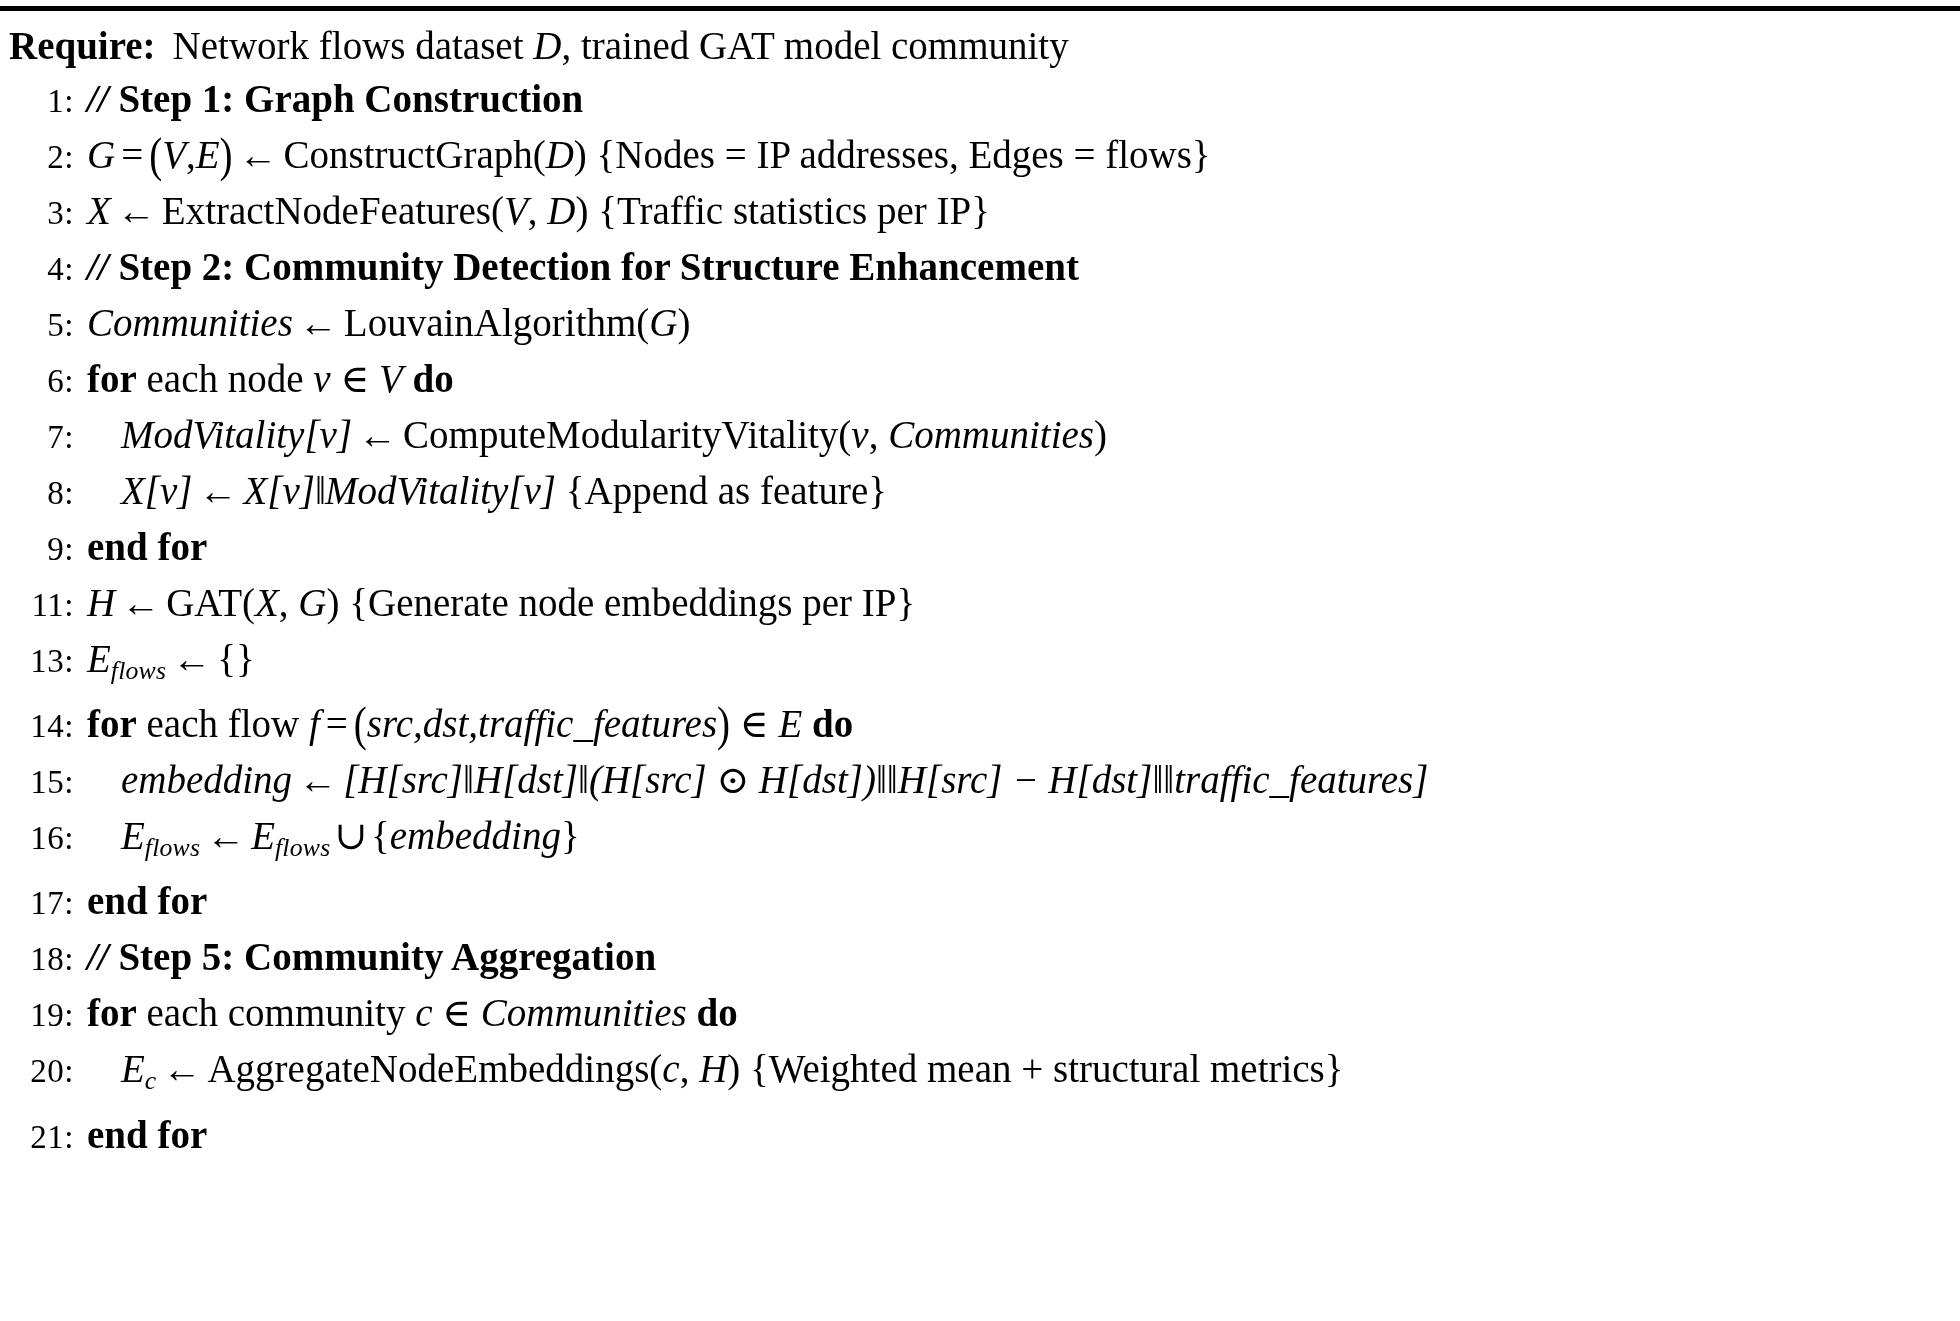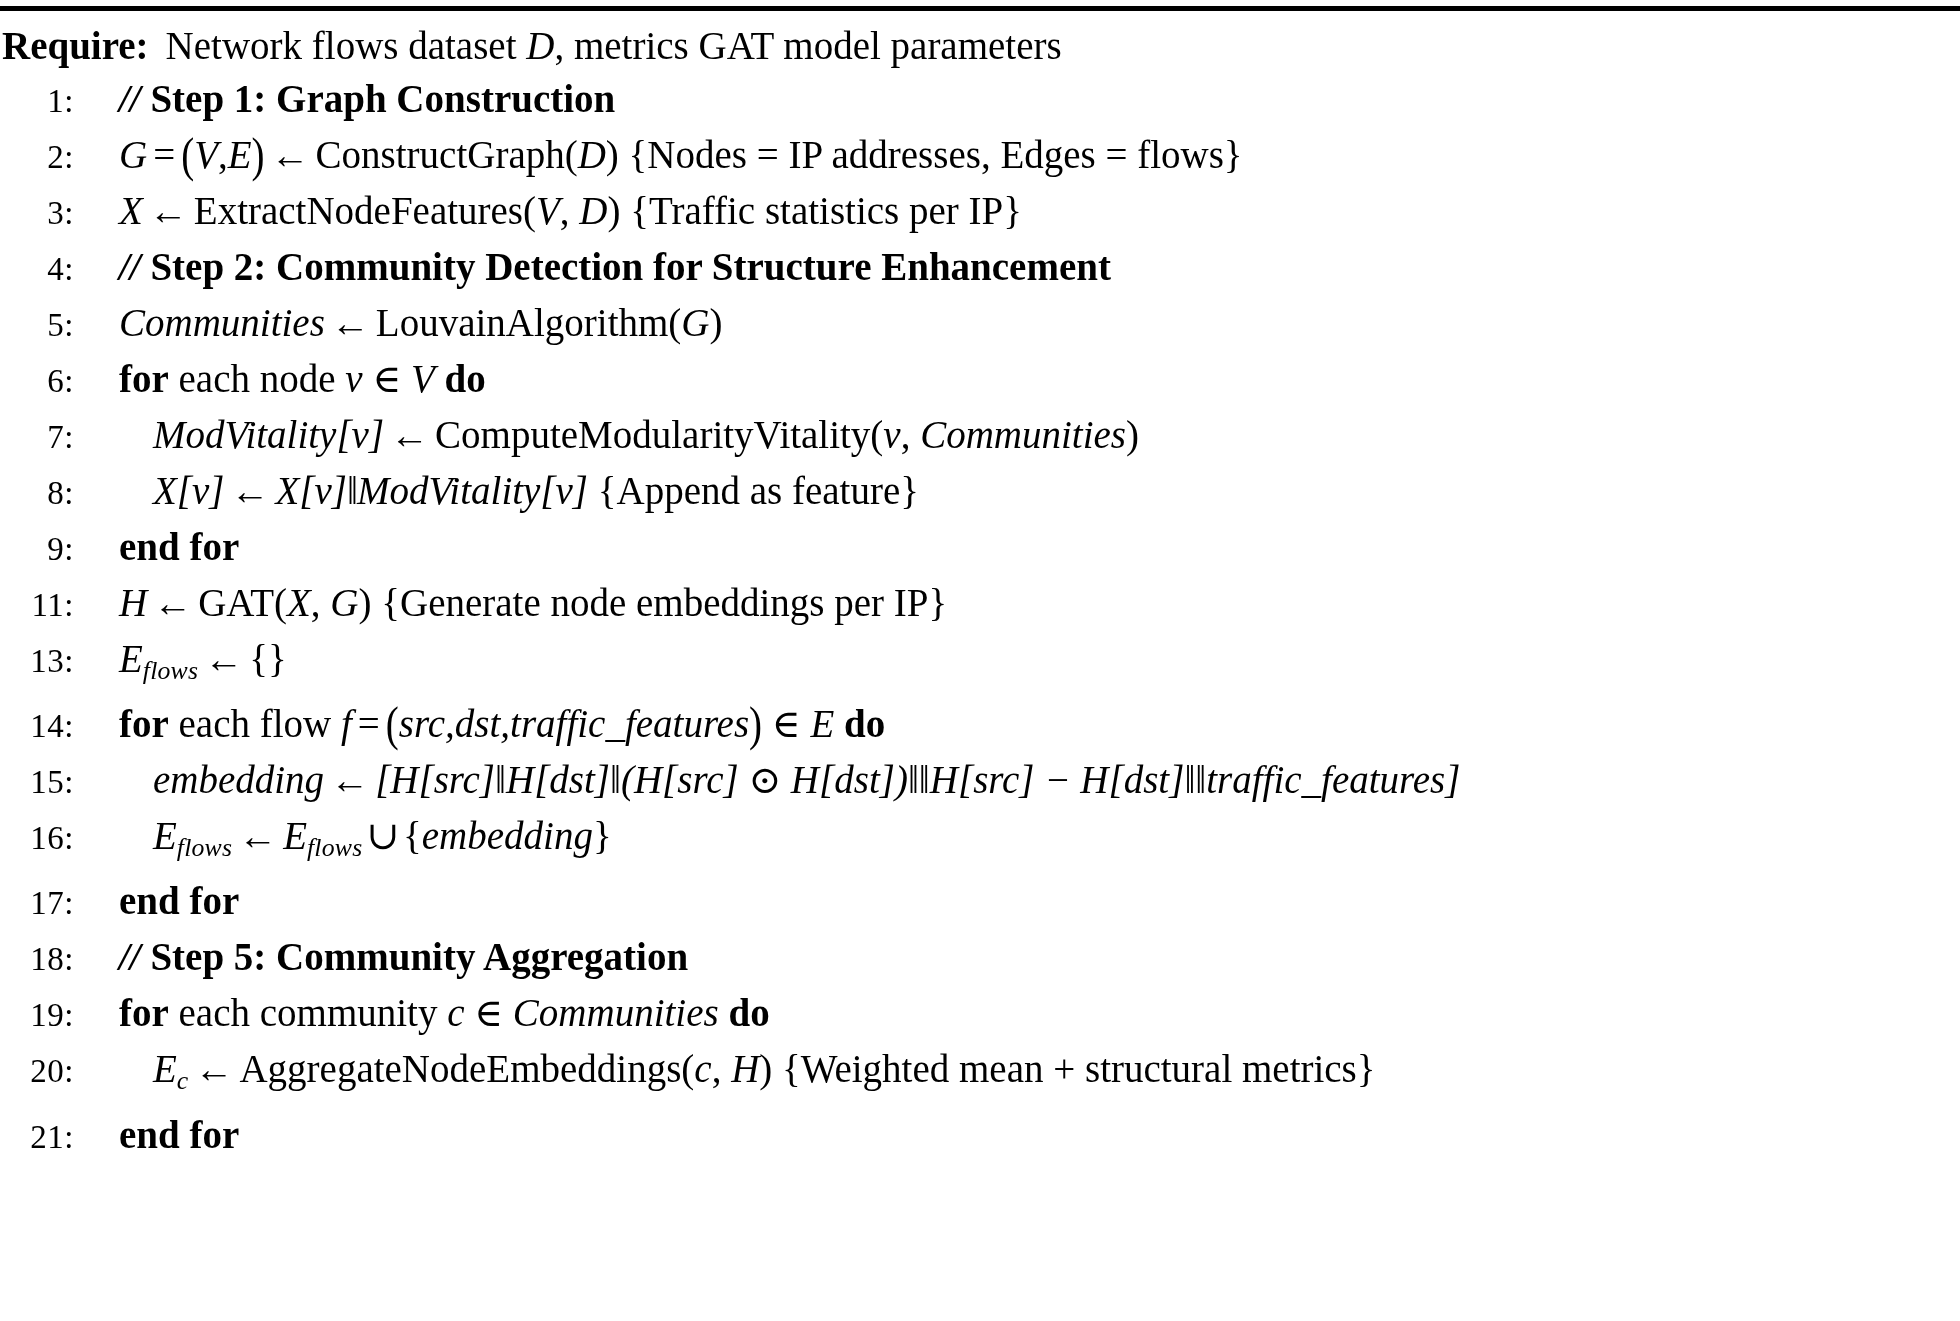--- a/index.html
+++ b/index.html
@@ -33,21 +33,21 @@
     padding: 8px 0 0 0;
   }
 
   
   .kv-line {
     display: flex;
     align-items: baseline;
     font-size: 39px;
     line-height: 53px;
     white-space: nowrap;
-    padding-left: 2px;
+    padding-left: 9px;
   }
   .kv-key {
     font-weight: bold;
     padding-right: 17px;
   }
   .kv-val { font-weight: normal; }
 
   
   .line {
     display: flex;
@@ -57,21 +57,21 @@
     white-space: nowrap;
   }
   .lineno {
     width: 74px;
     min-width: 74px;
     text-align: right;
     font-size: 33px;
     padding-right: 13px;
     letter-spacing: 0.5px;
   }
-  .content { flex: 1 1 auto; margin-left: 32px; }
+  .content { flex: 1 1 auto; }
 
   .indent-1 { padding-left: 34px; }
 
   
   .b  { font-weight: bold; }
   .i  { font-style: italic; }
   .cmt { font-weight: bold; font-style: italic; }
   .cmt .cmt-txt { font-style: normal; }
   .rm { font-style: normal; }
 
@@ -96,21 +96,21 @@
 <body>
 
 <div id="algorithm-block">
 
   <div class="rule top"></div>
 
   <div class="alg-body">
 
     <div class="kv-line">
       <span class="kv-key">Require:</span>
-      <span class="kv-val"><span>Network flows dataset </span><span class="var">D</span><span>, metrics GAT model parameters</span></span>
+      <span class="kv-val"><span>Network flows dataset </span><span class="var">D</span><span>, trained GAT model community</span></span>
     </div>
 
 
     <div class="line">
       <span class="lineno">1:</span>
       <span class="content cmt"><span class="b">//</span> <span class="cmt-txt b">Step 1: Graph Construction</span></span>
     </div>
 
     <div class="line">
       <span class="lineno">2:</span>

